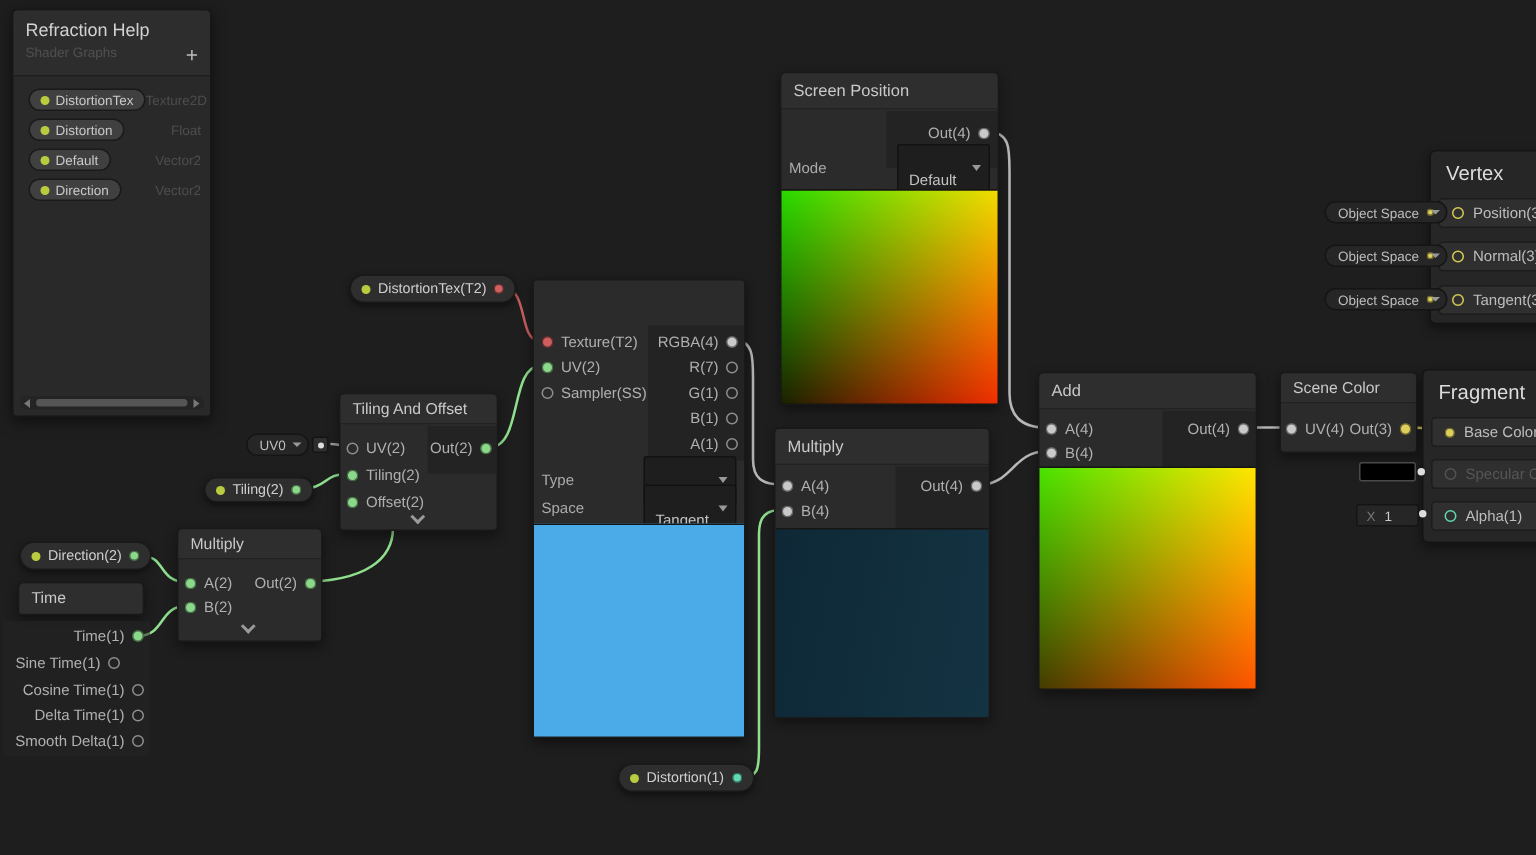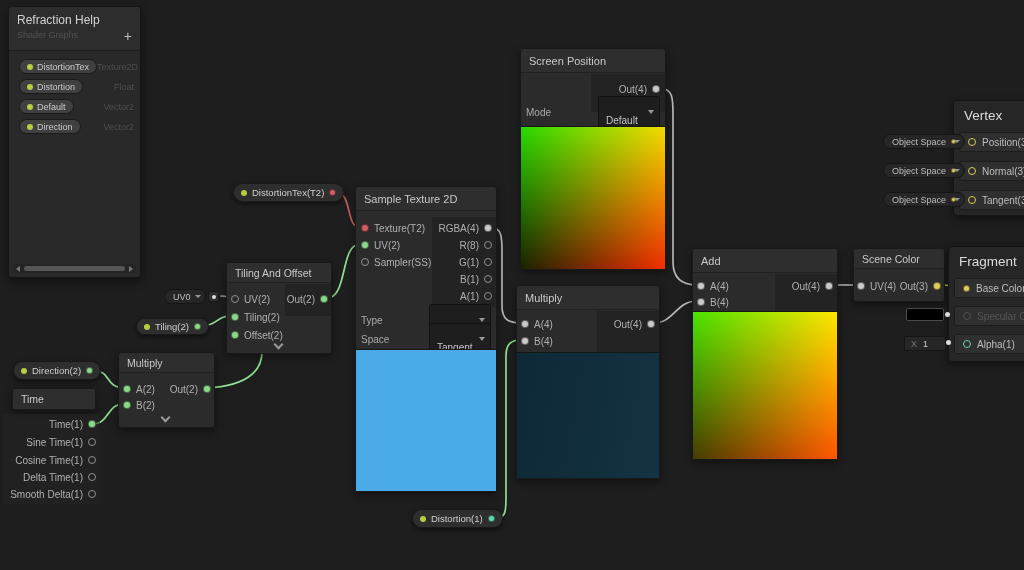--- a/index.html
+++ b/index.html
@@ -171,40 +171,39 @@
       <span class="dot d-gray"></span>
     </div>
     <div class="cfgrow" style="top:54px;">
       <span>Mode</span>
       <span class="dropdown">Default</span>
     </div>
     <div class="preview pv-screen" style="height:143px;"></div>
   </div>
 
   <div class="node" style="left:355px;top:186px;width:142px;height:306px;">
-    <div class="nhead">Sample Texture 2D</div>
     <div class="outcol" style="right:0;top:30px;width:64px;height:90px;"></div>
     <div class="irow" style="left:5px;top:33px;text-align:center;">
       <span class="dot d-red"></span>
       <span>Texture(T2)</span>
     </div>
     <div class="irow" style="left:5px;top:50px;">
       <span class="dot d-green"></span>
       <span>UV(2)</span>
     </div>
     <div class="irow" style="left:5px;top:67px;">
       <span class="ring"></span>
       <span>Sampler(SS)</span>
     </div>
     <div class="orow" style="right:4px;top:33px;">
       <span>RGBA(4)</span>
       <span class="dot d-gray"></span>
     </div>
     <div class="orow" style="right:4px;top:50px;">
-      <span>R(8)</span>
+      <span>R(7)</span>
       <span class="ring"></span>
     </div>
     <div class="orow" style="right:4px;top:67px;">
       <span>G(1)</span>
       <span class="ring"></span>
     </div>
     <div class="orow" style="right:4px;top:84px;">
       <span>B(1)</span>
       <span class="ring"></span>
     </div>
@@ -269,21 +268,21 @@
   </div>
 
   <div class="node" style="left:12px;top:388px;width:84px;height:22px;border-radius:3px;">
     <div class="nhead small" style="border-bottom:none;">Time</div>
   </div>
   <div style="position:absolute;left:2px;top:414px;width:98px;height:90px;z-index:2;background:rgba(36,36,36,.55);border-radius:0 0 3px 3px;">
     <div class="orow" style="right:4px;top:2px;">
       <span>Time(1)</span>
       <span class="dot d-green"></span>
     </div>
-    <div class="orow" style="right:4px;top:20px;margin-left:40px;">
+    <div class="orow" style="right:20px;top:20px;margin-left:40px;">
       <span>Sine Time(1)</span>
       <span class="ring"></span>
     </div>
     <div class="orow" style="right:4px;top:38px;">
       <span>Cosine Time(1)</span>
       <span class="ring"></span>
     </div>
     <div class="orow" style="right:4px;top:55px;">
       <span>Delta Time(1)</span>
       <span class="ring"></span>

